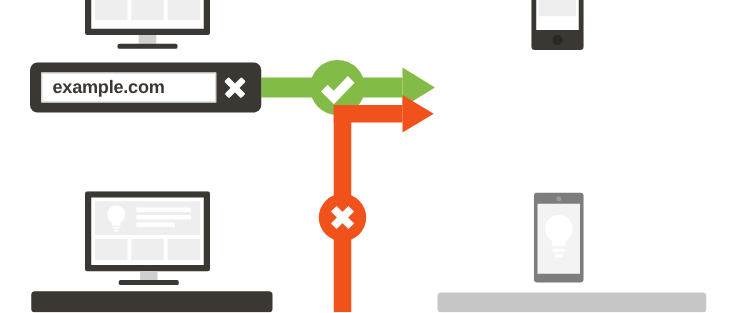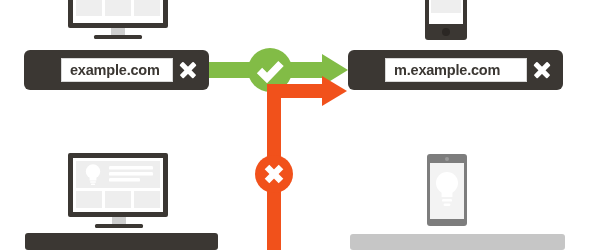--- a/index.html
+++ b/index.html
@@ -31,21 +31,20 @@
   .searchbar .field {
     background: #ffffff;
     border: 1px solid #d8d8d8;
     box-sizing: border-box;
     height: 24px;
     display: flex;
     align-items: center;
     padding-left: 8px;
     flex: 1 1 auto;
     overflow: hidden;
-    margin-left: 28px;
   }
   .searchbar .field-text {
     font-size: 14.5px;
     font-weight: bold;
     color: #3b3733;
     letter-spacing: -0.2px;
     white-space: nowrap;
     line-height: 1;
   }
   .searchbar .close-x {
@@ -138,26 +137,20 @@
     </g>
   </svg>
 
   <div id="bar-desktop" class="searchbar">
     <div class="field">
       <span class="field-text" title="example.com">example.com</span>
     </div>
     <div class="close-x"></div>
   </div>
 
-  <div id="bar-mobile" class="searchbar">
-    <div class="field">
-      <span class="field-text" title="m.example.com">m.example.com</span>
-    </div>
-    <div class="close-x"></div>
-  </div>
 
   <svg class="device" style="left:66px; top:153px;" width="106" height="82" viewBox="0 0 106 82">
     <rect x="2" y="0" width="100" height="64" rx="2" fill="#3b3733"></rect>
     <rect x="7" y="5" width="90" height="54" fill="#ffffff"></rect>
 
     <rect x="10" y="8" width="84" height="27" fill="#eeeeee"></rect>
 
     <g fill="#ffffff">
       <circle cx="27" cy="18.5" r="7.2"></circle>
       <rect x="23.6" y="22.5" width="6.8" height="5"></rect>

